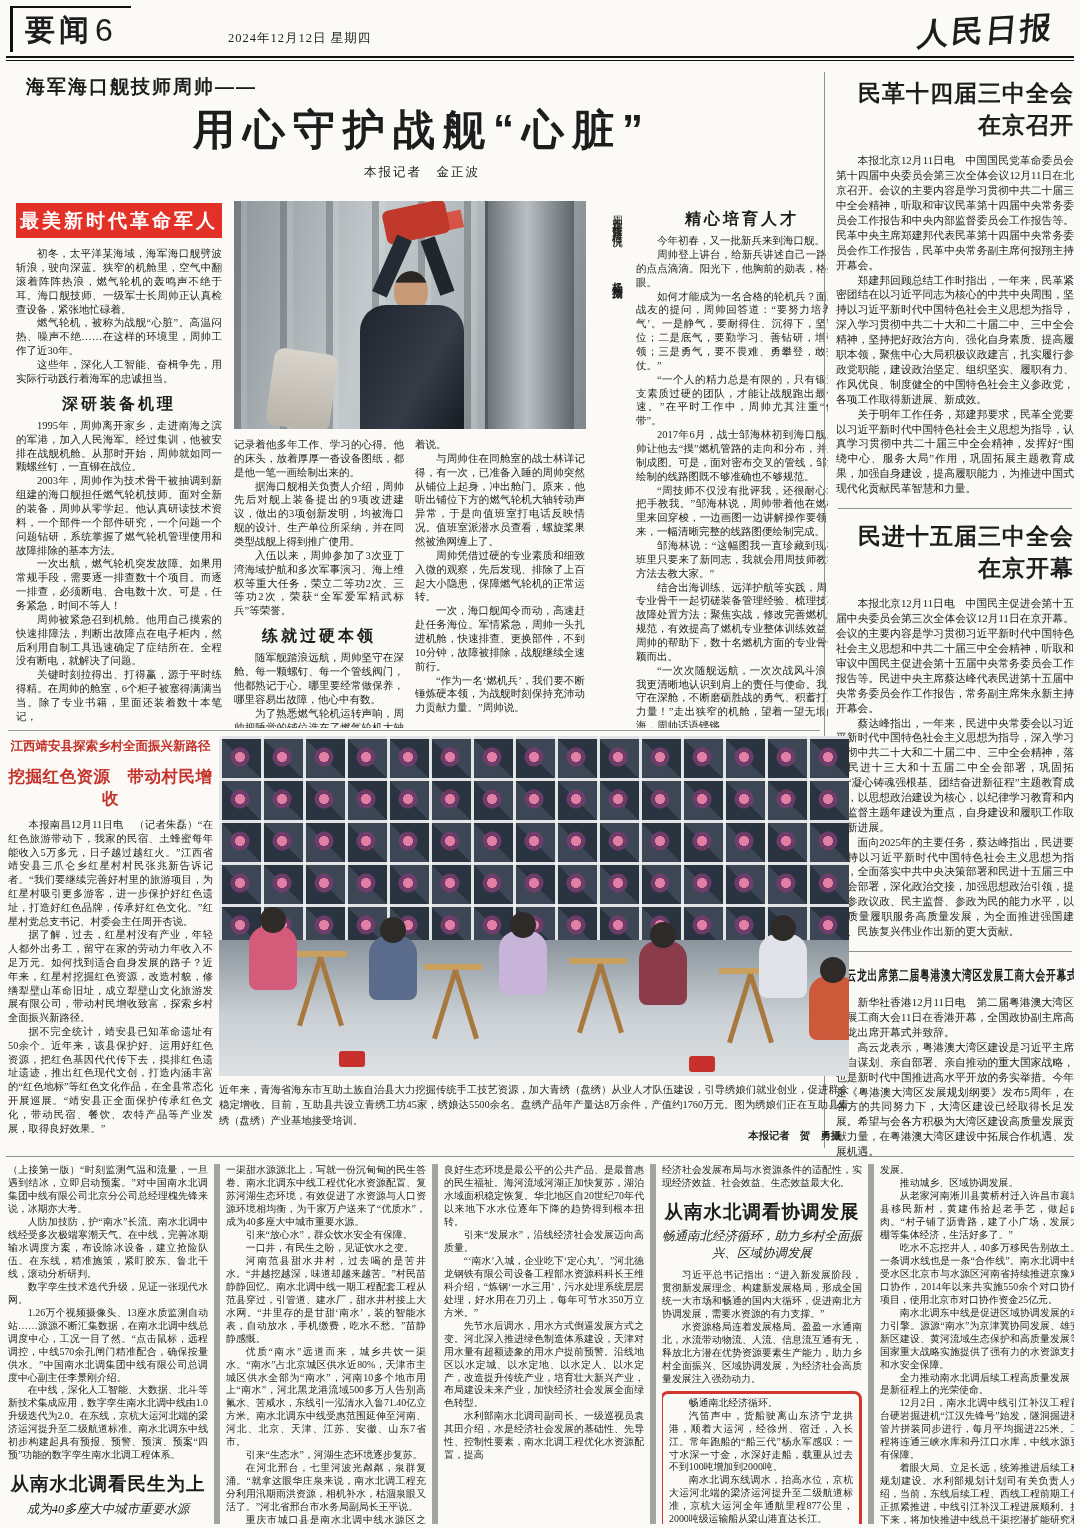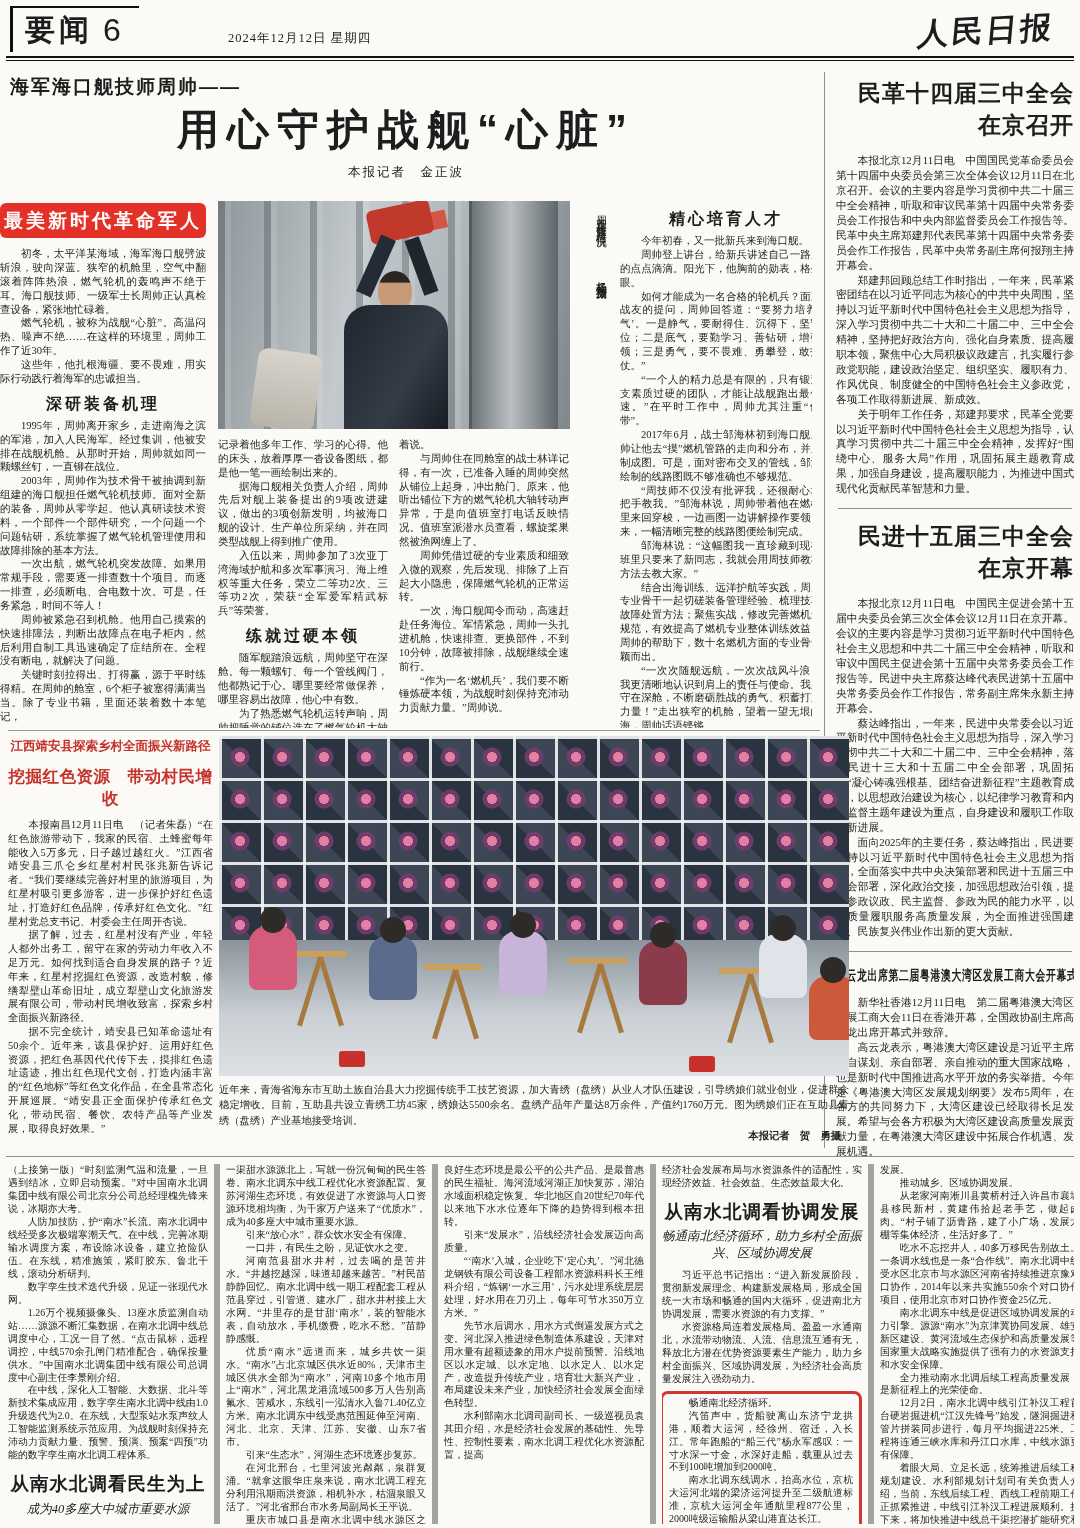--- a/index.html
+++ b/index.html
@@ -1,43 +1,43 @@
 <!DOCTYPE html>
 <html><head>
 <meta charset="utf-8">
 <style>
   html,body{margin:0;padding:0;background:#e8e6e0;}
   .page{position:relative;width:1080px;height:1528px;background:#fbfaf6;margin:0 auto;overflow:hidden;
         font-family:"Liberation Serif","DejaVu Serif",serif;color:#1d1d1d;}
   
   .masthead{position:absolute;left:0;top:0;width:1080px;height:58px;}
   .mh-box{position:absolute;left:10px;top:6px;height:44px;padding:0 18px 0 12px;
-          border-left:3px solid #111;border-top:2.5px solid #111;display:flex;align-items:center;gap:10px;}
+          border-left:3px solid #111;border-top:2.5px solid #111;display:flex;align-items:center;gap:2px;}
   .mh-section{font-family:"Liberation Sans",sans-serif;font-weight:900;font-size:30px;letter-spacing:4px;}
   .mh-num{font-family:"Liberation Sans",sans-serif;font-size:32px;font-weight:400;}
   .mh-date{position:absolute;left:228px;top:30px;font-size:12.5px;letter-spacing:1px;}
   .mh-logo{position:absolute;right:26px;top:10px;font-size:31px;font-weight:bold;
            font-family:"DejaVu Serif",serif;transform:skewX(-8deg) rotate(-3deg);letter-spacing:3px;}
   .rule-double{position:absolute;left:6px;top:56px;width:1068px;border-top:2.5px solid #111;}
   .rule-double:after{content:"";position:absolute;left:0;top:2px;width:100%;border-top:1px solid #111;}
   
   p{margin:0;text-align:justify;text-indent:2em;}
   p.noind{text-indent:0;}
   h3{font-family:"Liberation Sans",sans-serif;font-weight:900;text-align:center;
      font-size:16px;margin:7px 0 5px;letter-spacing:3px;text-indent:0;}
   
-  .navy{position:absolute;left:0;top:66px;width:812px;height:662px;overflow:hidden;}
+  .navy{position:absolute;left:16px;top:66px;width:812px;height:662px;overflow:hidden;}
   .kicker{font-family:"Liberation Sans",sans-serif;font-weight:700;font-size:19px;letter-spacing:2px;margin:8px 0 2px 10px;}
   .headline{margin:0 0 2px;text-align:center;font-family:"Liberation Sans",sans-serif;
             font-weight:900;font-size:42px;letter-spacing:8px;}
   .byline{text-align:center;font-size:12.5px;margin:6px 0 20px;letter-spacing:2px;}
   .navy-body{display:flex;gap:12px;height:528px;font-size:10.5px;line-height:1.32;}
   .colA{width:206px;flex:none;overflow:hidden;}
   .badge{background:#e33128;color:#fff;font-family:"Liberation Sans",sans-serif;font-weight:900;
-         font-size:19px;text-align:center;letter-spacing:3px;padding:5px 0;margin:2px 0 9px;border-radius:6px;}
+         font-size:19px;text-align:center;letter-spacing:3px;padding:5px 0;margin:2px 0 9px;}
   .mid{width:352px;flex:none;display:flex;flex-direction:column;}
   .midcols{display:flex;gap:11px;margin-top:9px;flex:1;overflow:hidden;}
   .colB,.colC{width:170px;flex:none;overflow:hidden;}
   .vcap{width:26px;flex:none;writing-mode:vertical-rl;font-size:10.5px;letter-spacing:2px;
         padding-top:6px;height:420px;}
   .vcred{margin-top:26px;font-weight:bold;}
   .colD{width:212px;flex:none;overflow:hidden;}
   
   .photo-navy{position:relative;width:352px;height:228px;flex:none;overflow:hidden;
       background:linear-gradient(100deg,#8f979c,#c3c9cc 38%,#aeb5b8 66%,#80888d);}
@@ -124,21 +124,21 @@
   <section class="navy">
     <div class="kicker">海军海口舰技师周帅——</div>
     <h1 class="headline">用心守护战舰“心脏”</h1>
     <div class="byline">本报记者　金正波</div>
     <div class="navy-body">
       <div class="colA">
         <div class="badge">最美新时代革命军人</div>
         <div>
             <p>初冬，太平洋某海域，海军海口舰劈波斩浪，驶向深蓝。狭窄的机舱里，空气中翻滚着阵阵热浪，燃气轮机的轰鸣声不绝于耳。海口舰技师、一级军士长周帅正认真检查设备，紧张地忙碌着。</p>
             <p>燃气轮机，被称为战舰“心脏”。高温闷热、噪声不绝……在这样的环境里，周帅工作了近30年。</p>
-            <p>这些年，他扎根海疆、要不畏难，用实际行动践行着海军的忠诚担当。</p>
+            <p>这些年，深化人工智能、奋楫争先，用实际行动践行着海军的忠诚担当。</p>
             <h3>深研装备机理</h3>
             <p>1995年，周帅离开家乡，走进南海之滨的军港，加入人民海军。经过集训，他被安排在战舰机舱。从那时开始，周帅就如同一颗螺丝钉，一直铆在战位。</p>
             <p>2003年，周帅作为技术骨干被抽调到新组建的海口舰担任燃气轮机技师。面对全新的装备，周帅从零学起。他认真研读技术资料，一个部件一个部件研究，一个问题一个问题钻研，系统掌握了燃气轮机管理使用和故障排除的基本方法。</p>
             <p>一次出航，燃气轮机突发故障。如果用常规手段，需要逐一排查数十个项目。而逐一排查，必须断电、合电数十次。可是，任务紧急，时间不等人！</p>
             <p>周帅被紧急召到机舱。他用自己摸索的快速排障法，判断出故障点在电子柜内，然后利用自制工具迅速确定了症结所在。全程没有断电，就解决了问题。</p>
             <p>关键时刻拉得出、打得赢，源于平时练得精。在周帅的舱室，6个柜子被塞得满满当当。除了专业书籍，里面还装着数十本笔记，</p>
           </div>
       </div>
       <div class="mid">
         <div class="photo-navy">
@@ -252,21 +252,21 @@
   </div>
 
   <div class="rule-bottom"></div>
   <section class="waterband">
     <div class="wcol">
       <div>
           <p class="noind">（上接第一版）“时刻监测气温和流量，一旦遇到结冰，立即启动预案。”对中国南水北调集团中线有限公司北京分公司总经理槐先锋来说，冰期亦大考。</p>
           <p>人防加技防，护“南水”长流。南水北调中线经受多次极端寒潮天气。在中线，完善冰期输水调度方案，布设除冰设备，建立抢险队伍。在东线，精准施策，紧盯胶东、鲁北干线，滚动分析研判。</p>
           <p>数字孪生技术迭代升级，见证一张现代水网。</p>
           <p>1.26万个视频摄像头、13座水质监测自动站……源源不断汇集数据，在南水北调中线总调度中心，工况一目了然。“点击鼠标，远程调控，中线570余孔闸门精准配合，确保按量供水。”中国南水北调集团中线有限公司总调度中心副主任李景刚介绍。</p>
-          <p>在中线，深化人工智能、大数据、北斗等新技术集成应用，数字孪生南水北调中线由1.0升级迭代为2.0。在东线，大型泵站水泵声纹人工智能监测系统示范应用。为战舰时刻保持充沛动力贡献力量、预警、预演、预案“四预”功能的数字孪生南水北调工程体系。</p>
+          <p>在中线，深化人工智能、大数据、北斗等新技术集成应用，数字孪生南水北调中线由1.0升级迭代为2.0。在东线，京杭大运河北端的梁济运河提升至二级航道标准。南水北调东中线初步构建起具有预报、预警、预演、预案“四预”功能的数字孪生南水北调工程体系。</p>
         </div>
       <div class="bb-head">从南水北调看民生为上</div>
       <div class="bb-sub">成为40多座大中城市重要水源</div>
 
     </div>
     <div class="wcol">
         <p class="noind">一渠甜水源源北上，写就一份沉甸甸的民生答卷。南水北调东中线工程优化水资源配置、复苏河湖生态环境，有效促进了水资源与人口资源环境相均衡，为千家万户送来了“优质水”，成为40多座大中城市重要水源。</p>
         <p>引来“放心水”，群众饮水安全有保障。</p>
         <p>一口井，有民生之盼，见证饮水之变。</p>
         <p>河南范县甜水井村，过去喝的是苦井水。“井越挖越深，味道却越来越苦。”村民苗静静回忆。南水北调中线一期工程配套工程从范县穿过，引管道、建水厂，甜水井村接上大水网。“井里存的是甘甜‘南水’，装的智能水表，自动放水，手机缴费，吃水不愁。”苗静静感慨。</p>

